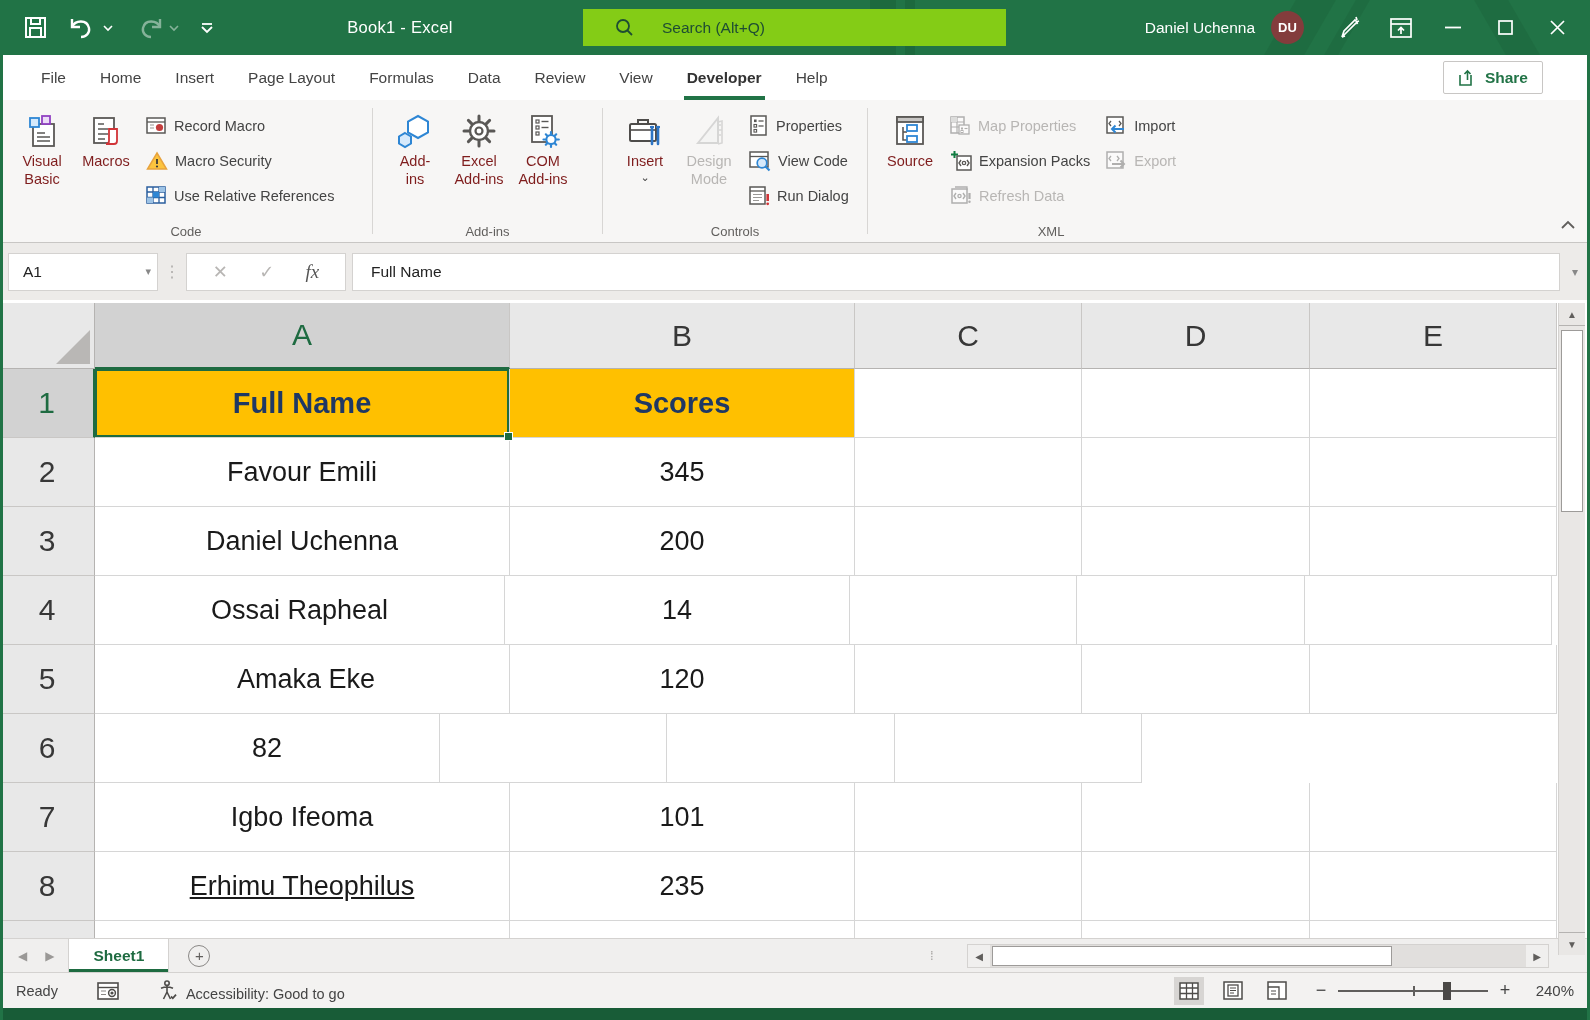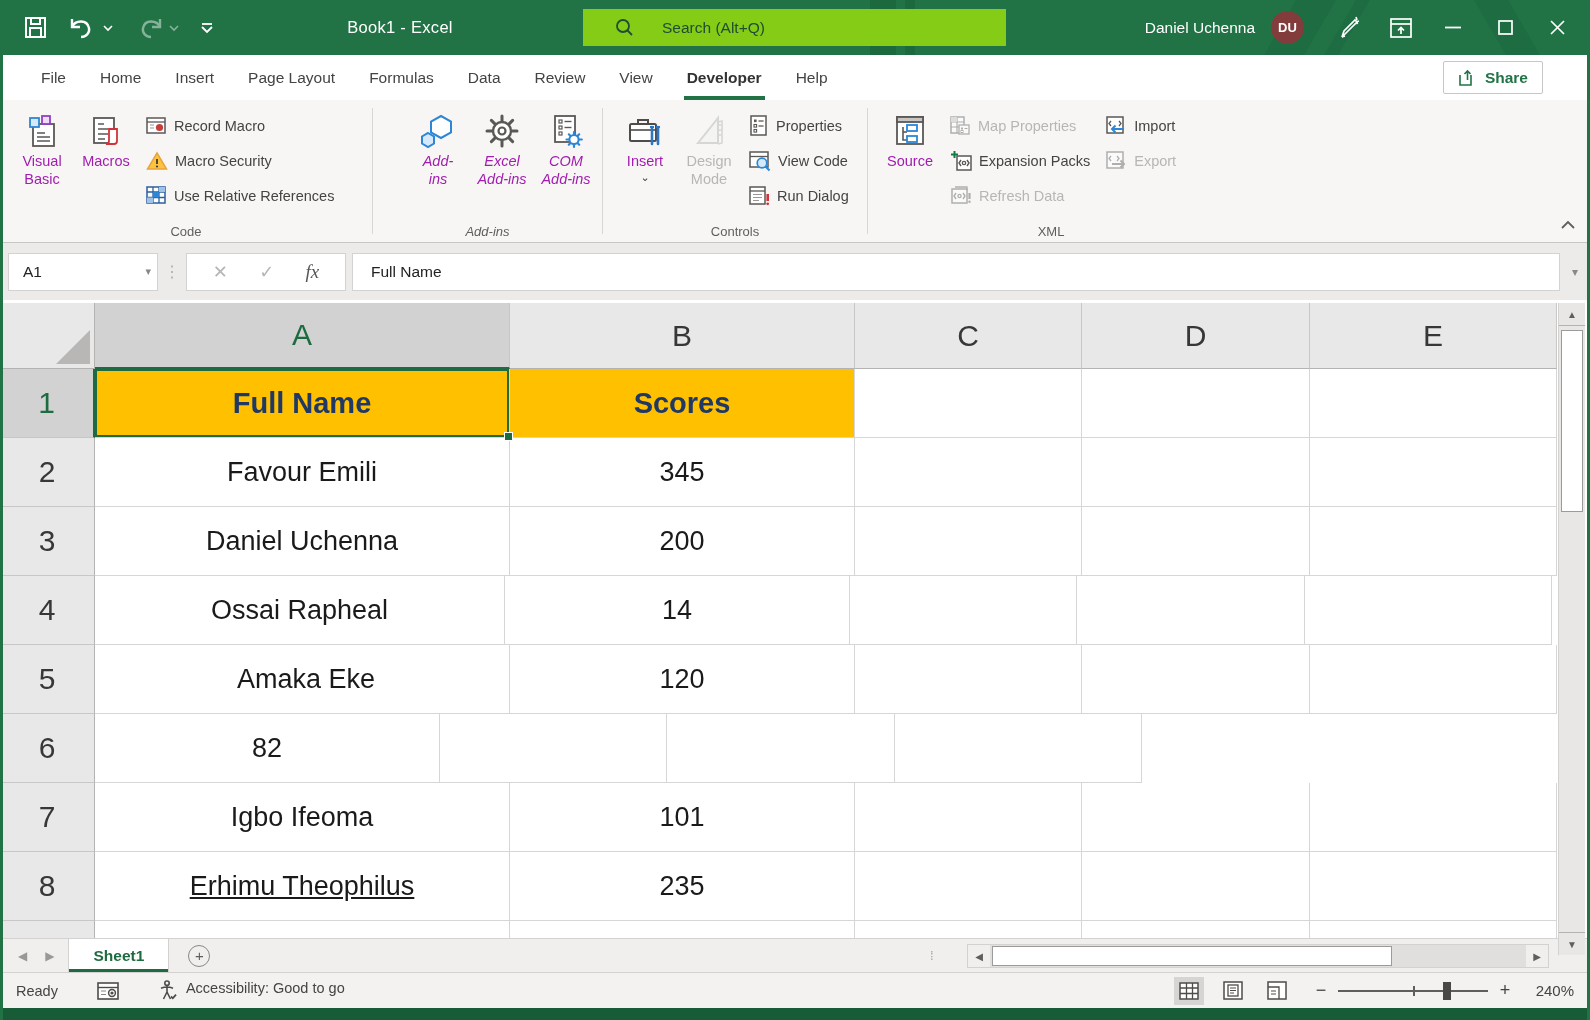--- a/index.html
+++ b/index.html
@@ -36,21 +36,21 @@
   .tab.active::after { content:""; position:absolute; left:14px; right:14px; bottom:0; height:4px; background:#217346; }
   .share-btn { position:absolute; right:47px; top:6px; height:33px; display:flex; align-items:center; gap:8px; padding:0 14px; background:#fff; border:1px solid #c8c6c4; border-radius:2px; color:#217346; font-size:15.5px; font-weight:bold; cursor:pointer; }
 
   
   #ribbon { position:relative; height:143px; background:#f7f6f5; border-bottom:1px solid #c8c6c4; display:flex; }
   .rgroup { position:relative; display:flex; align-items:flex-start; padding:6px 4px 24px 10px; }
   .rgroup .glabel { position:absolute; bottom:3px; left:0; right:0; text-align:center; font-size:13px; color:#615f5d; }
   .gdiv { width:1px; background:#d8d6d4; margin:8px 0 8px 0; }
   .bigbtn { display:flex; flex-direction:column; align-items:center; width:64px; padding-top:4px; cursor:pointer; }
   .bigbtn .bicon { height:42px; display:flex; align-items:center; }
-  .bigbtn .blabel { font-size:14.5px; color:#a21caf; line-height:18px; text-align:center; }
+  .bigbtn .blabel { font-size:14.5px; color:#7f1d1d; line-height:18px; text-align:center; }
   .bigbtn.disabled { cursor:default; }
   .bigbtn.disabled .blabel { color:#b8b6b4; }
   .bigbtn .ddchev { font-size:11px; color:#444; line-height:10px; margin-top:2px;}
   .smallcol { display:flex; flex-direction:column; justify-content:flex-start; margin-left:8px; padding-top:2px; }
   .smallitem { display:flex; align-items:center; gap:7px; height:35px; font-size:14.5px; color:#444; cursor:pointer; white-space:nowrap; }
   .smallitem.disabled { color:#b8b6b4; cursor:default; }
   .smallitem.disabled svg { filter:grayscale(1) opacity(.45); }
   .bigbtn.disabled svg { filter:grayscale(1) opacity(.45); }
   .collapse-chev { position:absolute; right:14px; bottom:8px; cursor:pointer; }
 
@@ -98,21 +98,21 @@
   .addsheet .circ { width:22px; height:22px; border:1.5px solid #8a8886; border-radius:50%; color:#605e5c; font-size:15px; line-height:19px; text-align:center; }
   .sb-dots { position:absolute; left:930px; top:0; bottom:0; display:flex; align-items:center; color:#a6a4a2; font-size:13px; cursor:col-resize; }
   .hscroll { position:absolute; left:967px; top:5px; height:24px; width:582px; display:flex; background:#e1dfdd; border:1px solid #d4d2d0; }
   .hs-btn { width:22px; display:flex; align-items:center; justify-content:center; color:#605e5c; font-size:10px; background:#f0efee; cursor:pointer; }
   .hs-track { position:relative; flex:1; }
   .hs-thumb { position:absolute; left:2px; top:1px; bottom:1px; width:400px; background:#fff; border:1px solid #9d9b99; cursor:grab; }
 
   
   #statusbar { position:relative; height:36px; background:#f3f2f1; border-top:1px solid #d4d2d0; display:flex; align-items:center; font-size:14.5px; color:#444; }
   .st-left { display:flex; align-items:center; gap:39px; padding-left:16px; }
-  .st-item { display:flex; align-items:flex-start; gap:8px; cursor:pointer; }
+  .st-item { display:flex; align-items:flex-end; gap:8px; cursor:pointer; }
   .st-right { position:absolute; right:16px; display:flex; align-items:center; gap:14px; }
   .viewbtn { width:30px; height:28px; display:flex; align-items:center; justify-content:center; cursor:pointer; }
   .viewbtn.active { background:#d7d5d3; }
   .zoomctl { display:flex; align-items:center; gap:10px; margin-left:8px; }
   .zoomsign { font-size:18px; color:#444; cursor:pointer; width:14px; text-align:center; }
   .ztrack { position:relative; width:150px; height:20px; cursor:pointer; }
   .ztrack .zline { position:absolute; left:0; right:0; top:9px; height:2px; background:#605e5c; }
   .ztrack .ztick { position:absolute; left:50%; top:5px; width:1.5px; height:10px; background:#605e5c; }
   .ztrack .zthumb { position:absolute; left:70%; top:1px; width:8px; height:18px; background:#4a4846; cursor:grab; }
   .zoompct { font-size:15px; width:48px; text-align:right; cursor:pointer; }
@@ -297,21 +297,21 @@
               <rect x="13" y="2" width="6" height="5" fill="#9dc3e6"></rect>
               <rect x="1" y="12.5" width="6" height="5.5" fill="#9dc3e6"></rect>
             </svg>
           <span>Use Relative References</span>
         </div>
       </div>
       <span class="glabel">Code</span>
     </div>
     <div class="gdiv"></div>
 
-    <div class="rgroup" style="width:229px; justify-content:flex-end;font-style:italic;">
+    <div class="rgroup" style="width:229px; justify-content:flex-start;">
       <div class="bigbtn">
         <span class="bicon">
           <svg width="36" height="36" viewBox="0 0 36 36">
               <path d="M21 3l10 5.5v11L21 25l-10-5.5v-11z" fill="#fff" stroke="#2e86d4" stroke-width="2"></path>
               <path d="M8 20l6 3.5v7L8 34l-6-3.5v-7z" fill="#d6e9fb" stroke="#2e86d4" stroke-width="2"></path>
             </svg>
         </span>
         <span class="blabel">Add-</span>
         <span class="blabel">ins</span>
       </div>

